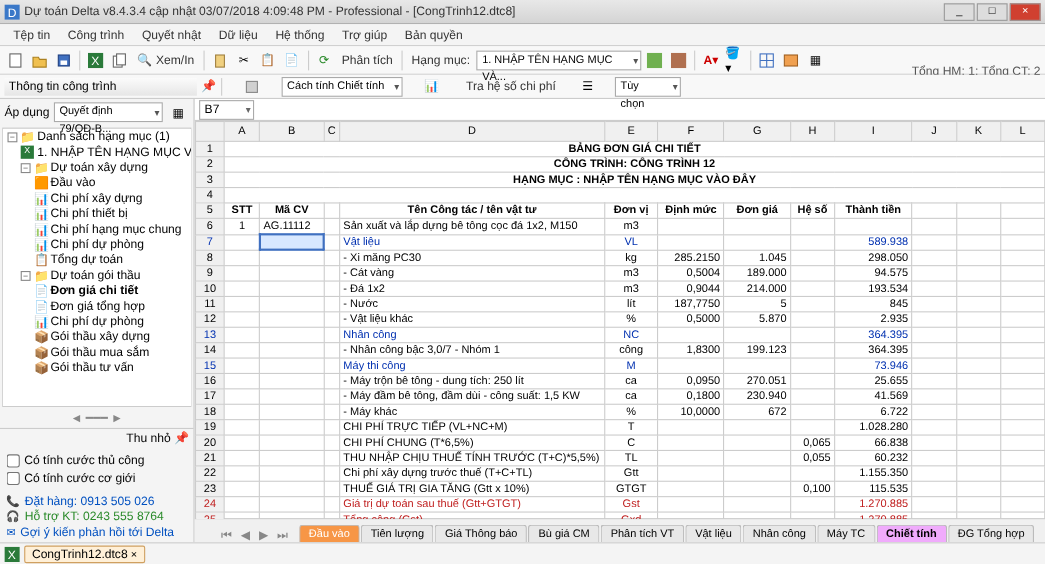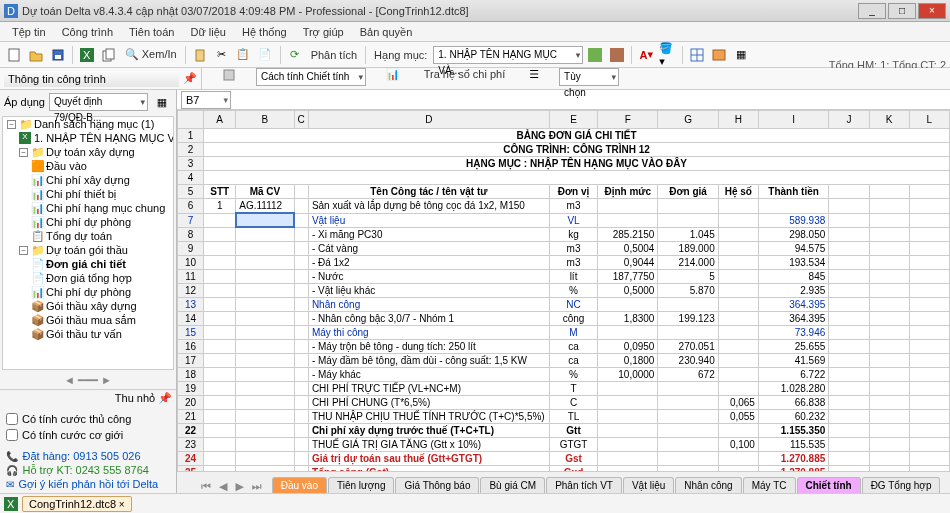--- a/index.html
+++ b/index.html
@@ -11,21 +11,21 @@
 .winbtn.close { background: #d04030; color: #fff; }
 .menubar { background: #f4f4f4; height: 20px; display: flex; align-items: center; padding: 0 4px; border-bottom: 1px solid #ccc; }
 .menuitem { padding: 2px 8px; color: #333; }
 .toolbar { background: #f8f8f8; height: 26px; display: flex; align-items: center; padding: 0 4px; border-bottom: 1px solid #ccc; gap: 2px; }
 .tbbtn { width: 20px; height: 20px; display: inline-flex; align-items: center; justify-content: center; border: 1px solid transparent; }
 .tbsep { width: 1px; height: 18px; background: #ccc; margin: 0 2px; }
 .tbcombo { height: 18px; border: 1px solid #aaa; background: #fff; padding: 0 14px 0 4px; position: relative; font-size: 10px; line-height: 16px; }
 .tbcombo::after { content: "▾"; position: absolute; right: 2px; top: 0; font-size: 9px; color: #555; }
 .tblabel { padding: 0 4px; color: #333; }
 .right-info { margin-left: auto; color: #555; margin-top: 20px; }
-.secondbar { background: #f8f8f8; height: 22px; display: flex; padding: 0 4px; border-bottom: 1px solid #ccc; gap: 20px; }
+.secondbar { background: #f8f8f8; height: 22px; display: flex; align-items: center; padding: 0 4px; border-bottom: 1px solid #ccc; gap: 20px; }
 .content { flex: 1; display: flex; min-height: 0; }
 .leftpanel { width: 177px; background: #f4f4f4; border-right: 1px solid #bbb; display: flex; flex-direction: column; gap: 0; }
 .panehdr { background: linear-gradient(#fbfbfb,#e6e6e6); padding: 2px 4px; border-bottom: 1px solid #ccc; display: flex; justify-content: space-between; }
 .field { display: flex; align-items: center; padding: 2px 4px; gap: 4px; }
 .tree { flex: 1; overflow: auto; background: #fff; border: 1px solid #ccc; margin: 2px; font-size: 10px; }
 .treenode { padding: 1px 0 1px 4px; display: flex; align-items: center; gap: 3px; white-space: nowrap; }
 .treeicon { width: 12px; height: 12px; display: inline-block; flex-shrink: 0; }
 .treeexp { width: 9px; height: 9px; border: 1px solid #888; font-size: 8px; line-height: 7px; text-align: center; color: #555; flex-shrink: 0; }
 .treesub1 { padding-left: 16px; } .treesub2 { padding-left: 28px; }
 .thumbhdr { padding: 2px 4px; text-align: right; border-top: 1px solid #ccc; }
@@ -45,21 +45,21 @@
 .grid th { background: #f0f0f0; font-weight: normal; text-align: center; height: 18px; }
 .grid th.rowhdr { width: 26px; background: #f0f0f0; text-align: center; }
 .grid td.rowhdr { background: #f0f0f0; text-align: center; width: 26px; }
 .htitle { font-weight: bold; font-size: 14px; text-align: center; }
 .hsubtitle { font-weight: bold; font-size: 11px; text-align: center; }
 .dhdr { font-weight: bold; text-align: center; border: 1px solid #333; }
 .vlrow td { color: #0030b0; }
 .num { text-align: right; }
 .ctr { text-align: center; }
 .redtxt { color: #c02020; }
-.boldrow td { font-weight: 700; }
+.boldrow td { font-weight: 400; }
 .tabs { height: 22px; display: flex; align-items: flex-end; background: #f0f0f0; border-top: 1px solid #ccc; padding-left: 20px; }
 .tab { padding: 2px 8px; background: #e8e8e8; border: 1px solid #bbb; border-bottom: none; margin-right: 1px; font-size: 10px; border-radius: 3px 3px 0 0; }
 .tab.active { background: #f0abfc; font-weight: bold; }
 .tab.orange { background: #f79646; color: #fff; }
 .bottombar { height: 20px; background: #f4f4f4; border-top: 1px solid #ccc; display: flex; align-items: center; padding: 0 4px; gap: 4px; }
 .doctab { background: #fff0d8; border: 1px solid #d0a060; padding: 1px 6px; font-size: 10px; border-radius: 2px; }
 svg { display: block; }
 .selcell { background: #d8e8ff; border: 2px solid #4070c0 !important; }
 </style>
 </head>
@@ -76,21 +76,21 @@
   <div class="winbtns">
     <div class="winbtn">_</div>
     <div class="winbtn">□</div>
     <div class="winbtn close">×</div>
   </div>
 </div>
 
 <div class="menubar">
   <span class="menuitem">Tệp tin</span>
   <span class="menuitem">Công trình</span>
-  <span class="menuitem">Tiên toán</span>
+  <span class="menuitem">Quyết nhật</span>
   <span class="menuitem">Dữ liệu</span>
   <span class="menuitem">Hệ thống</span>
   <span class="menuitem">Trợ giúp</span>
   <span class="menuitem">Bản quyền</span>
 </div>
 
 <div class="toolbar">
   <span class="tbbtn">
       <svg width="14" height="14">
         <rect x="2" y="1" width="10" height="12" fill="#fff" stroke="#666"></rect>

